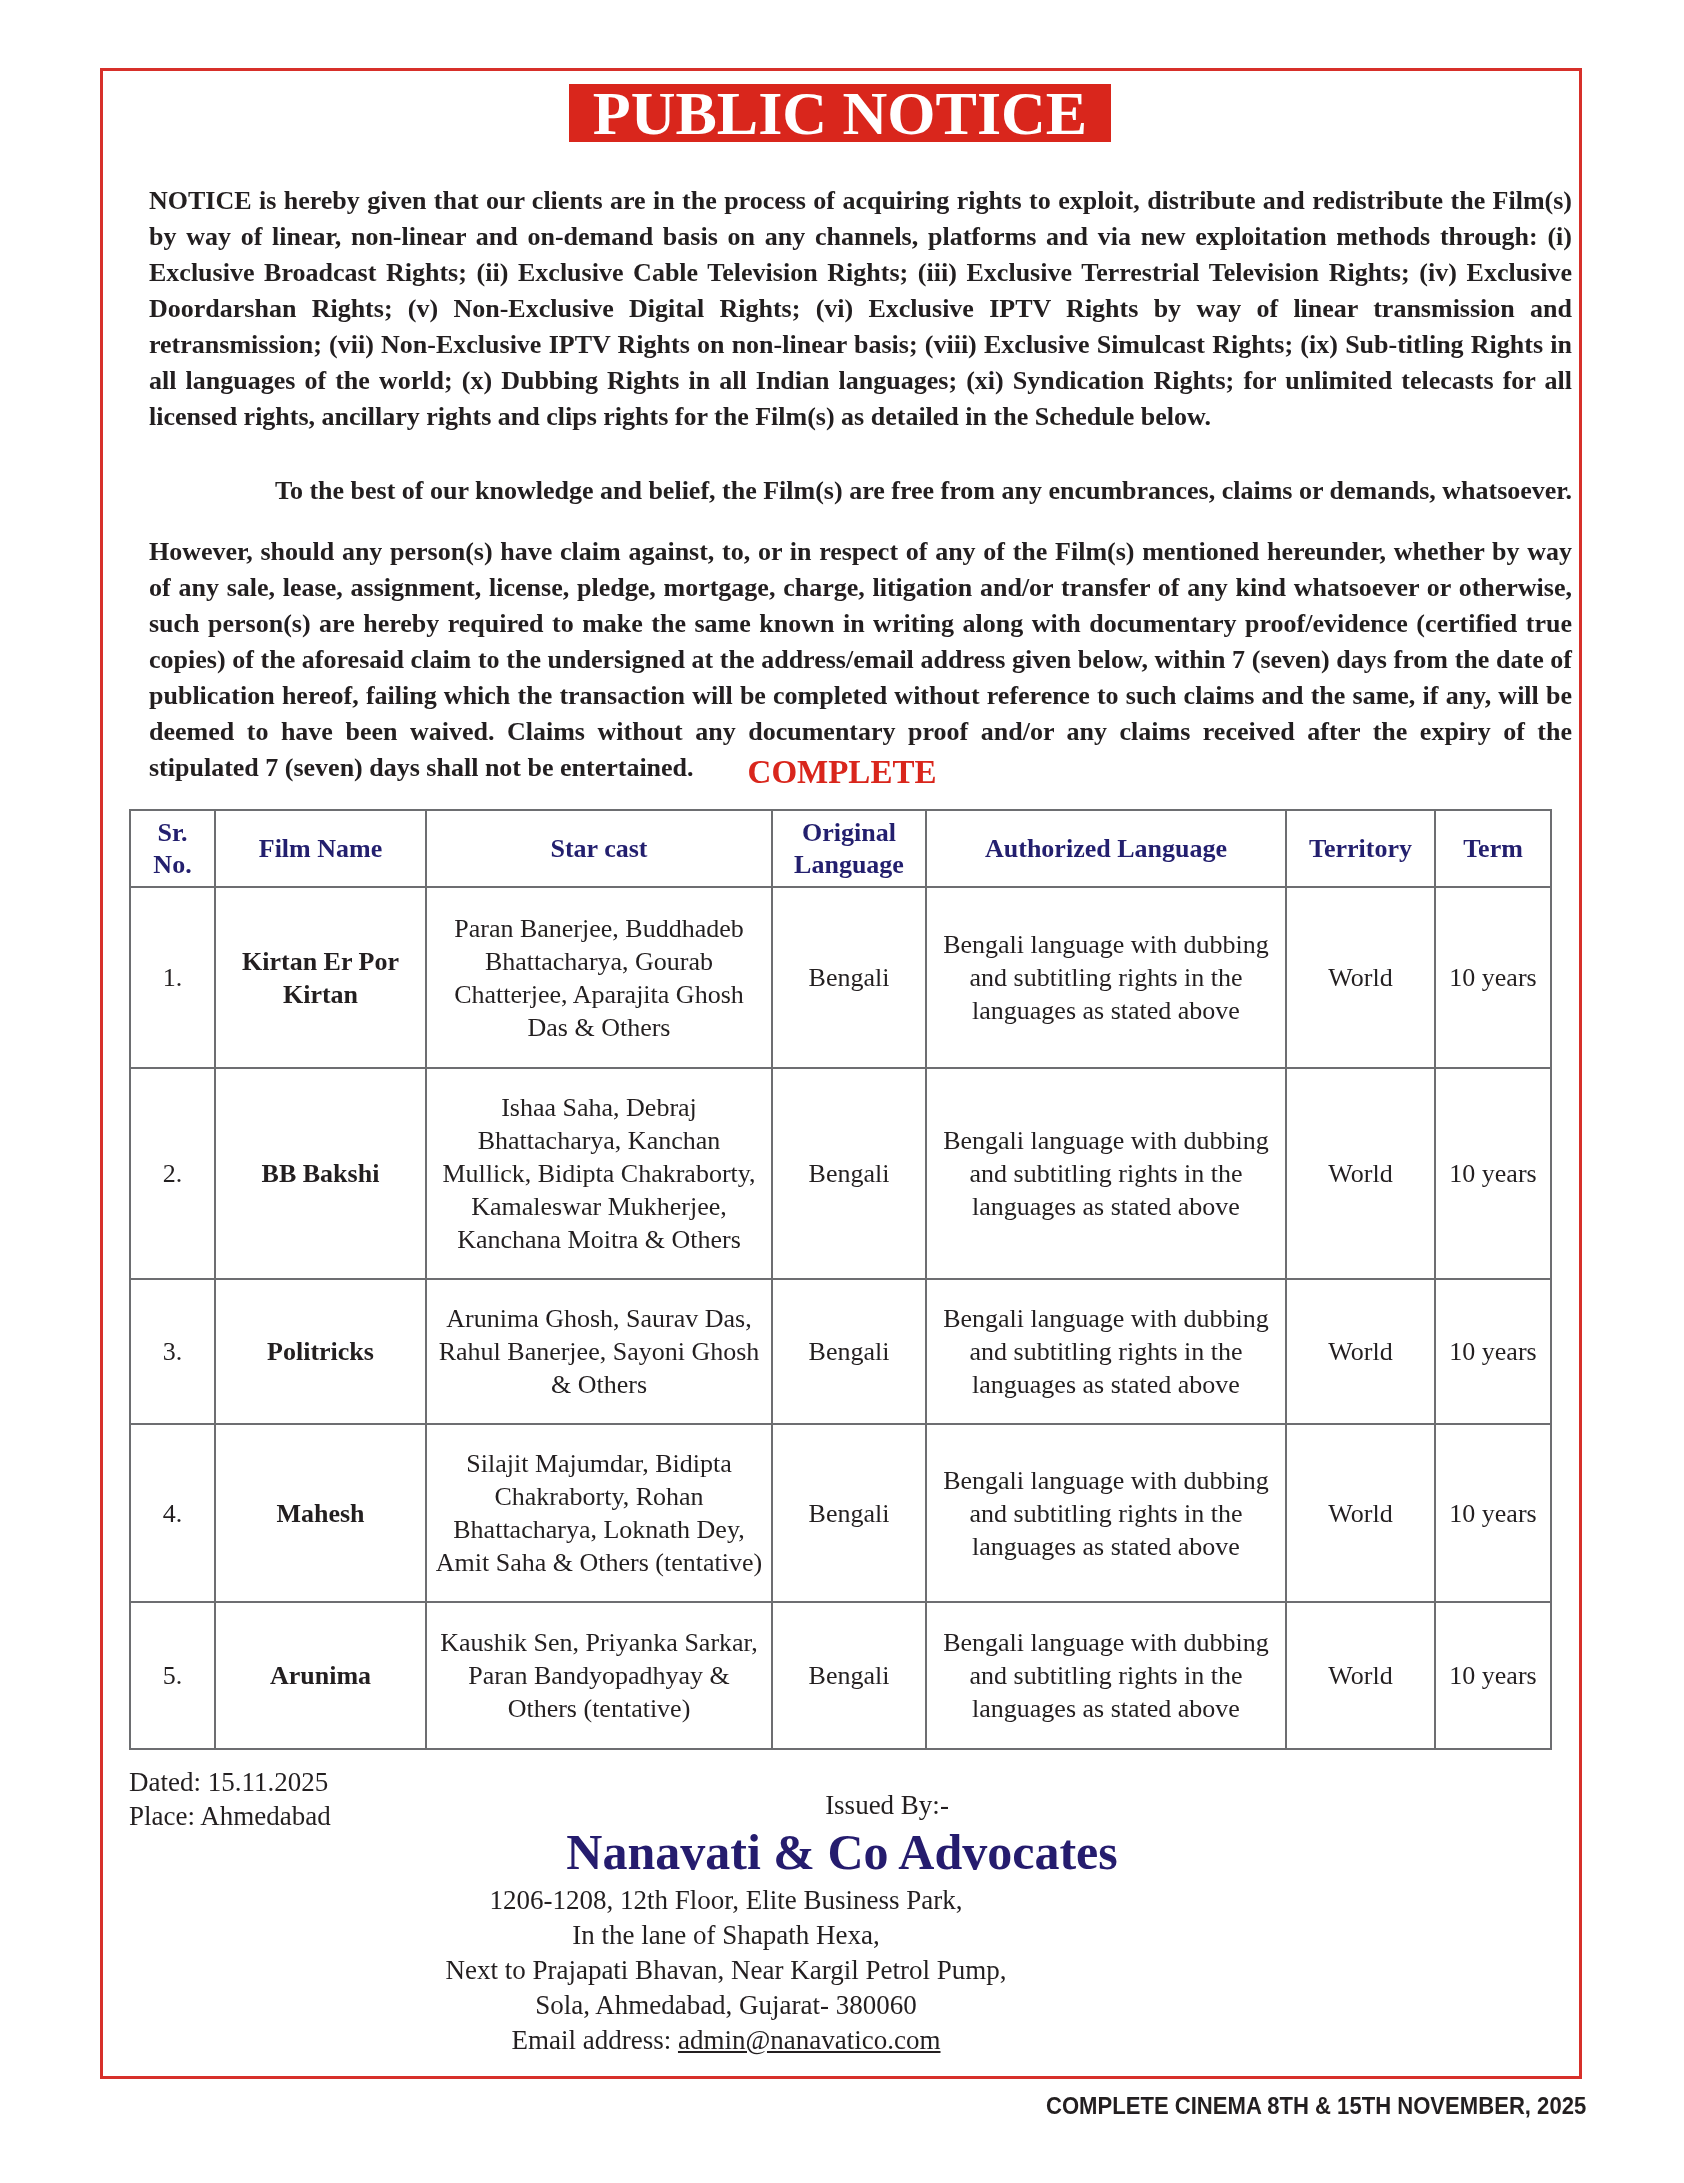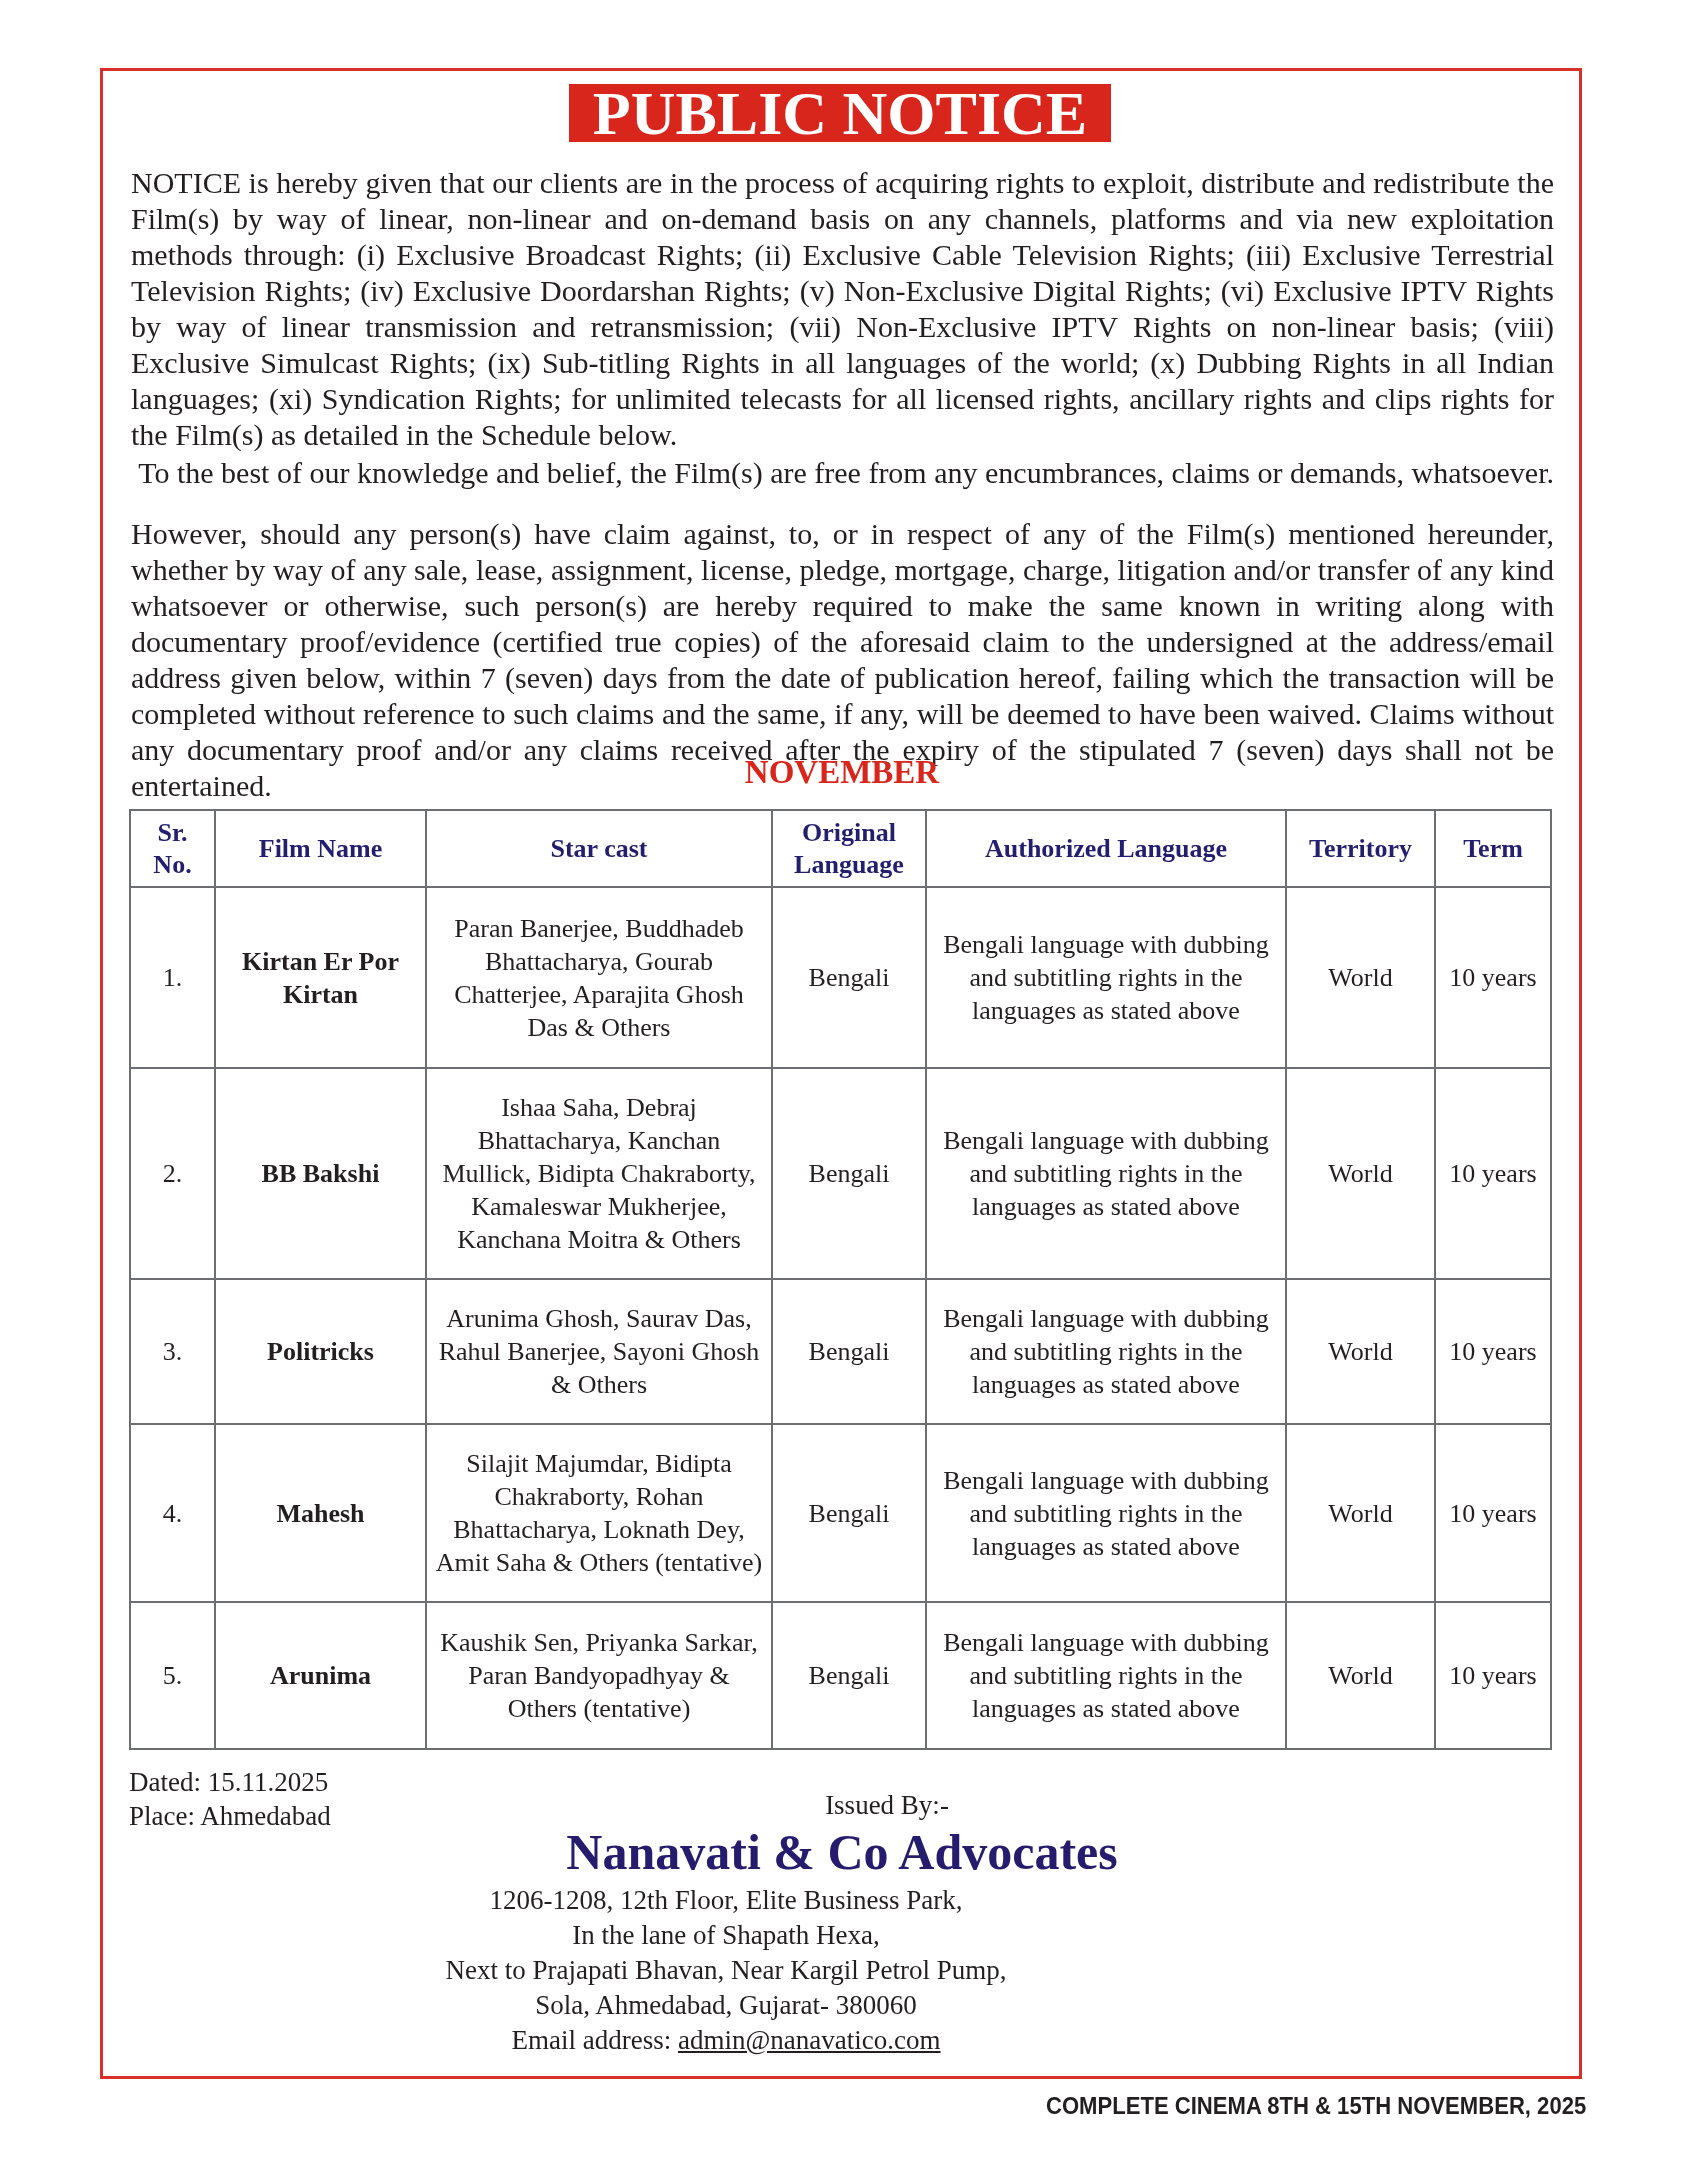--- a/index.html
+++ b/index.html
@@ -3,22 +3,22 @@
 <meta charset="utf-8">
 <style>
   html, body { margin: 0; padding: 0; background: #ffffff; }
   body { width: 1684px; height: 2184px; position: relative; overflow: hidden;
          font-family: "Liberation Serif", "DejaVu Serif", serif; color: #231f20; }
   .frame { position: absolute; left: 100px; top: 68px; width: 1482px; height: 2011px;
            border: 3px solid #d7302a; box-sizing: border-box; }
   .title-box { position: absolute; left: 569px; top: 84px; width: 542px; height: 58px;
                background: #d9261c; display: flex; align-items: center; justify-content: center; }
   .title-box span { color: #ffffff; font-weight: bold; font-size: 62px; line-height: 1; letter-spacing: 0px; }
-  .body-text { position: absolute; left: 131px; width: 1423px; font-size: 30px; line-height: 36px;
-               text-align: justify; margin: 0; }
+  .body-text { position: absolute; left: 131px; width: 1423px; font-size: 26px; line-height: 36px;
+               text-align: justify; margin: 18px; font-weight: bold; }
   #p1 { top: 165px; }
   #p2 { top: 455px; text-align: right; }
   #p3 { top: 516px; }
   .schedule-heading { position: absolute; left: 0; width: 1684px; top: 752px; text-align: center;
                       color: #d9261c; font-weight: bold; font-size: 33px; line-height: 40px; }
   table.schedule { position: absolute; left: 129px; top: 809px; width: 1422px;
                    border-collapse: collapse; table-layout: fixed; }
   table.schedule th, table.schedule td { border: 2px solid #6d6e71; text-align: center; vertical-align: middle;
                    padding: 0 6px; font-size: 26px; line-height: 33px; }
   table.schedule th { color: #231f6e; font-weight: bold; height: 75px; line-height: 32px; }
@@ -44,21 +44,21 @@
 <div class="frame"></div>
 
 <div class="title-box">
   <span>PUBLIC NOTICE</span>
 </div>
 
 <p class="body-text" id="p1">NOTICE is hereby given that our clients are in the process of acquiring rights to exploit, distribute and redistribute the Film(s) by way of linear, non-linear and on-demand basis on any channels, platforms and via new exploitation methods through: (i) Exclusive Broadcast Rights; (ii) Exclusive Cable Television Rights; (iii) Exclusive Terrestrial Television Rights; (iv) Exclusive Doordarshan Rights; (v) Non-Exclusive Digital Rights; (vi) Exclusive IPTV Rights by way of linear transmission and retransmission; (vii) Non-Exclusive IPTV Rights on non-linear basis; (viii) Exclusive Simulcast Rights; (ix) Sub-titling Rights in all languages of the world; (x) Dubbing Rights in all Indian languages; (xi) Syndication Rights; for unlimited telecasts for all licensed rights, ancillary rights and clips rights for the Film(s) as detailed in the Schedule below.</p>
 <p class="body-text" id="p2">To the best of our knowledge and belief, the Film(s) are free from any encumbrances, claims or demands, whatsoever.</p>
 <p class="body-text" id="p3">However, should any person(s) have claim against, to, or in respect of any of the Film(s) mentioned hereunder, whether by way of any sale, lease, assignment, license, pledge, mortgage, charge, litigation and/or transfer of any kind whatsoever or otherwise, such person(s) are hereby required to make the same known in writing along with documentary proof/evidence (certified true copies) of the aforesaid claim to the undersigned at the address/email address given below, within 7 (seven) days from the date of publication hereof, failing which the transaction will be completed without reference to such claims and the same, if any, will be deemed to have been waived. Claims without any documentary proof and/or any claims received after the expiry of the stipulated 7 (seven) days shall not be entertained.</p>
 
-<div class="schedule-heading">NOVEMBER</div>
+<div class="schedule-heading">COMPLETE</div>
 
 <table class="schedule">
   <colgroup>
     <col style="width:85px">
       <col style="width:211px">
       <col style="width:346px">
       <col style="width:154px">
       <col style="width:360px">
       <col style="width:149px">
       <col style="width:116px">

